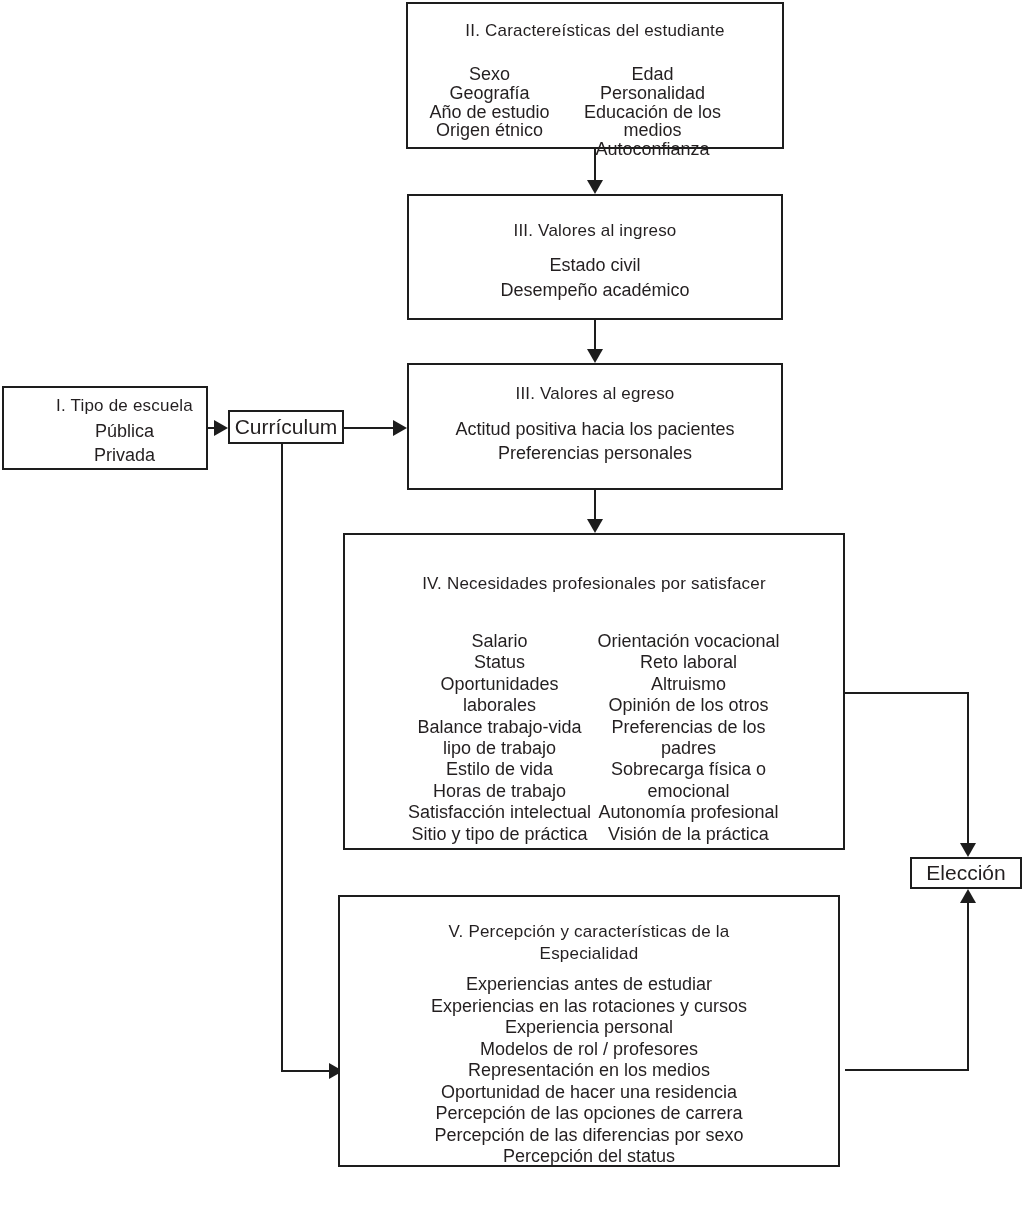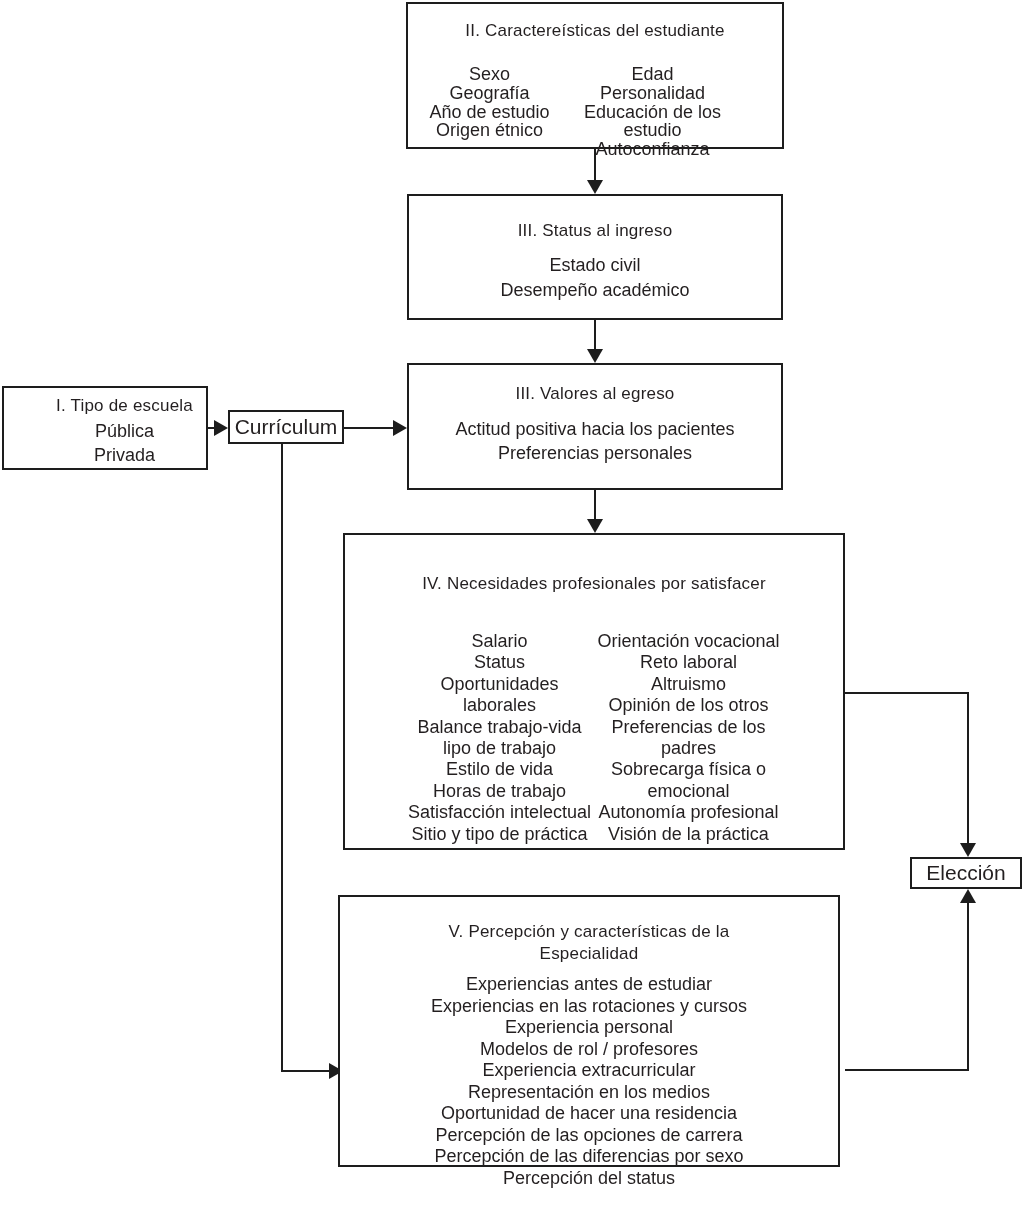--- a/index.html
+++ b/index.html
@@ -89,28 +89,28 @@
     <div class="cols" style="margin-top:23px; line-height:18.8px;">
       <div class="col">
         <div class="item">Sexo</div>
         <div class="item">Geografía</div>
         <div class="item">Año de estudio</div>
         <div class="item">Origen étnico</div>
       </div>
       <div class="col" style="padding-right:48px;">
         <div class="item">Edad</div>
         <div class="item">Personalidad</div>
-        <div class="item">Educación de los estudio</div>
+        <div class="item">Educación de los medios</div>
         <div class="item">Autoconfianza</div>
       </div>
     </div>
   </div>
 
   <div class="node" style="left:407px; top:194px; width:376px; height:126px;">
-    <div class="node-title" style="margin-top:24px;">III. Status al ingreso</div>
+    <div class="node-title" style="margin-top:24px;">III. Valores al ingreso</div>
     <div style="margin-top:11px; line-height:24.5px;">
       <div class="item">Estado civil</div>
       <div class="item">Desempeño académico</div>
     </div>
   </div>
 
   <div class="node" style="left:407px; top:363px; width:376px; height:127px;">
     <div class="node-title" style="margin-top:18px;">III. Valores al egreso</div>
     <div style="margin-top:12px; line-height:24px;">
       <div class="item">Actitud positiva hacia los pacientes</div>
@@ -160,21 +160,20 @@
   <div class="node" style="left:338px; top:895px; width:502px; height:272px;">
     <div class="node-title" style="margin-top:24px;">
       <div>V. Percepción y características de la</div>
       <div>Especialidad</div>
     </div>
     <div style="margin-top:9px; line-height:21.5px;">
       <div class="item">Experiencias antes de estudiar</div>
       <div class="item">Experiencias en las rotaciones y cursos</div>
       <div class="item">Experiencia personal</div>
       <div class="item">Modelos de rol / profesores</div>
-      <div class="item">Experiencia extracurricular</div>
       <div class="item">Representación en los medios</div>
       <div class="item">Oportunidad de hacer una residencia</div>
       <div class="item">Percepción de las opciones de carrera</div>
       <div class="item">Percepción de las diferencias por sexo</div>
       <div class="item">Percepción del status</div>
     </div>
   </div>
 
   <div class="node" style="left:910px; top:857px; width:112px; height:32px;">
     <div class="small-node-label">Elección</div>

